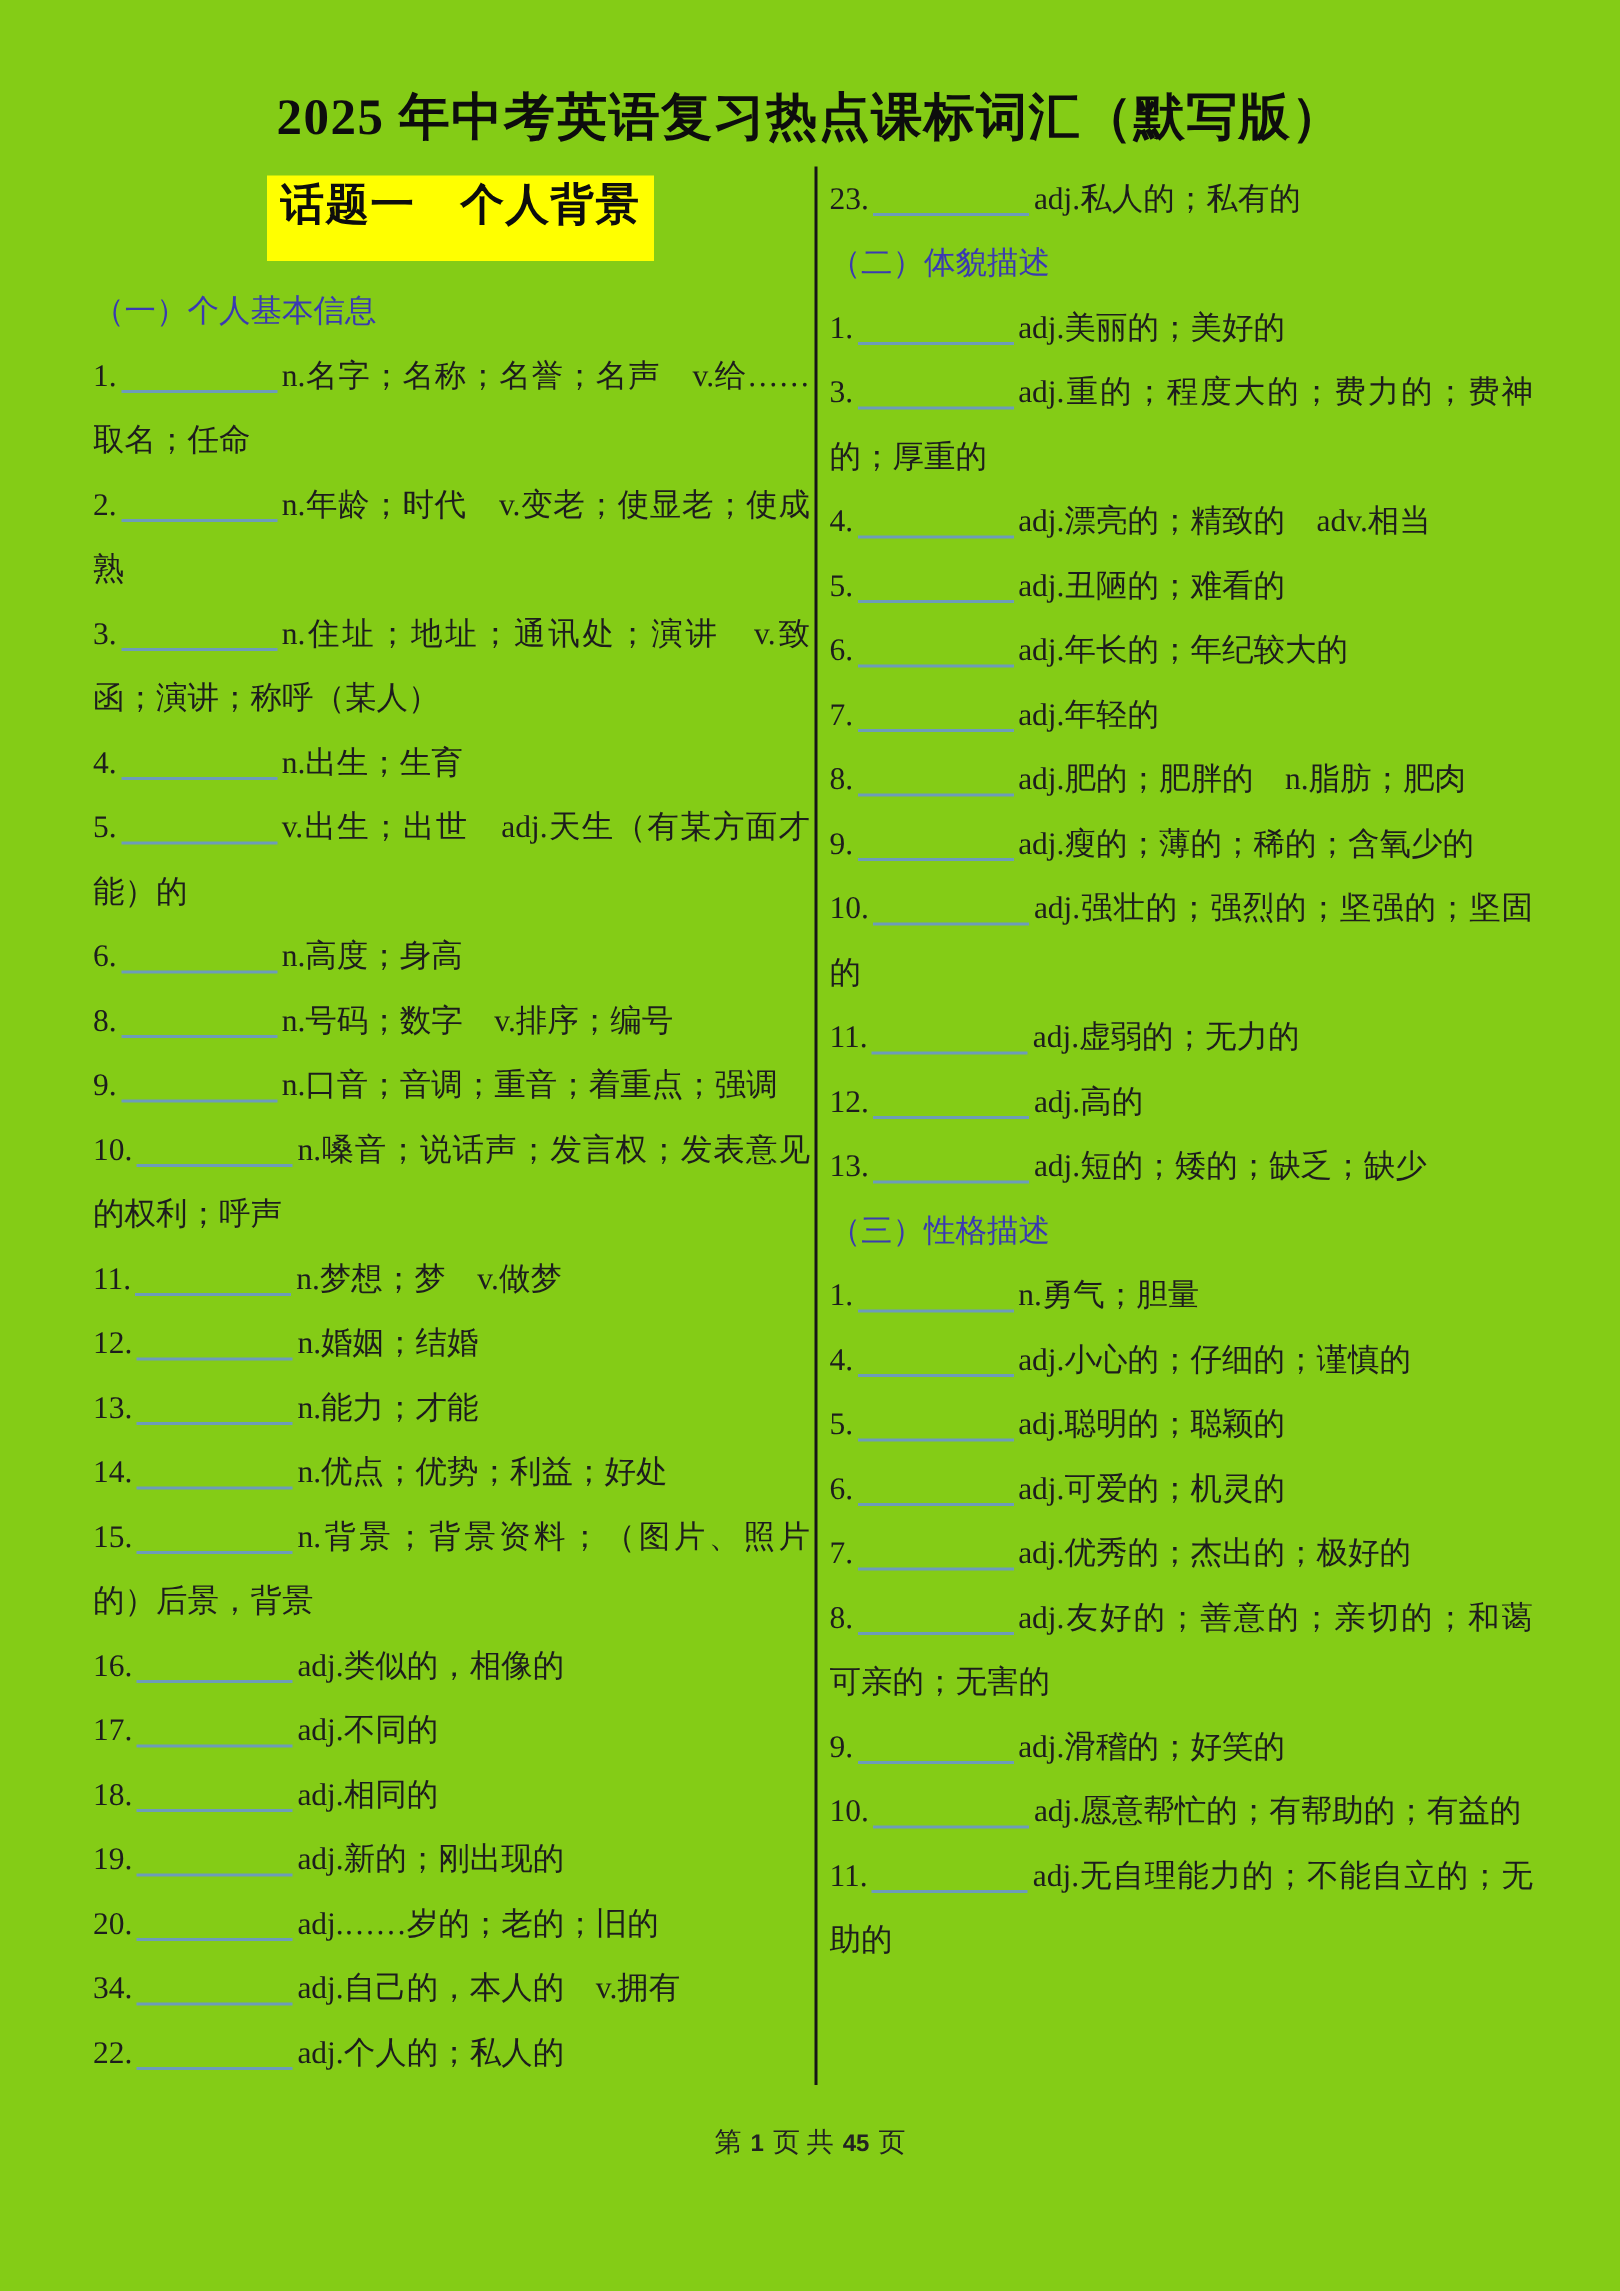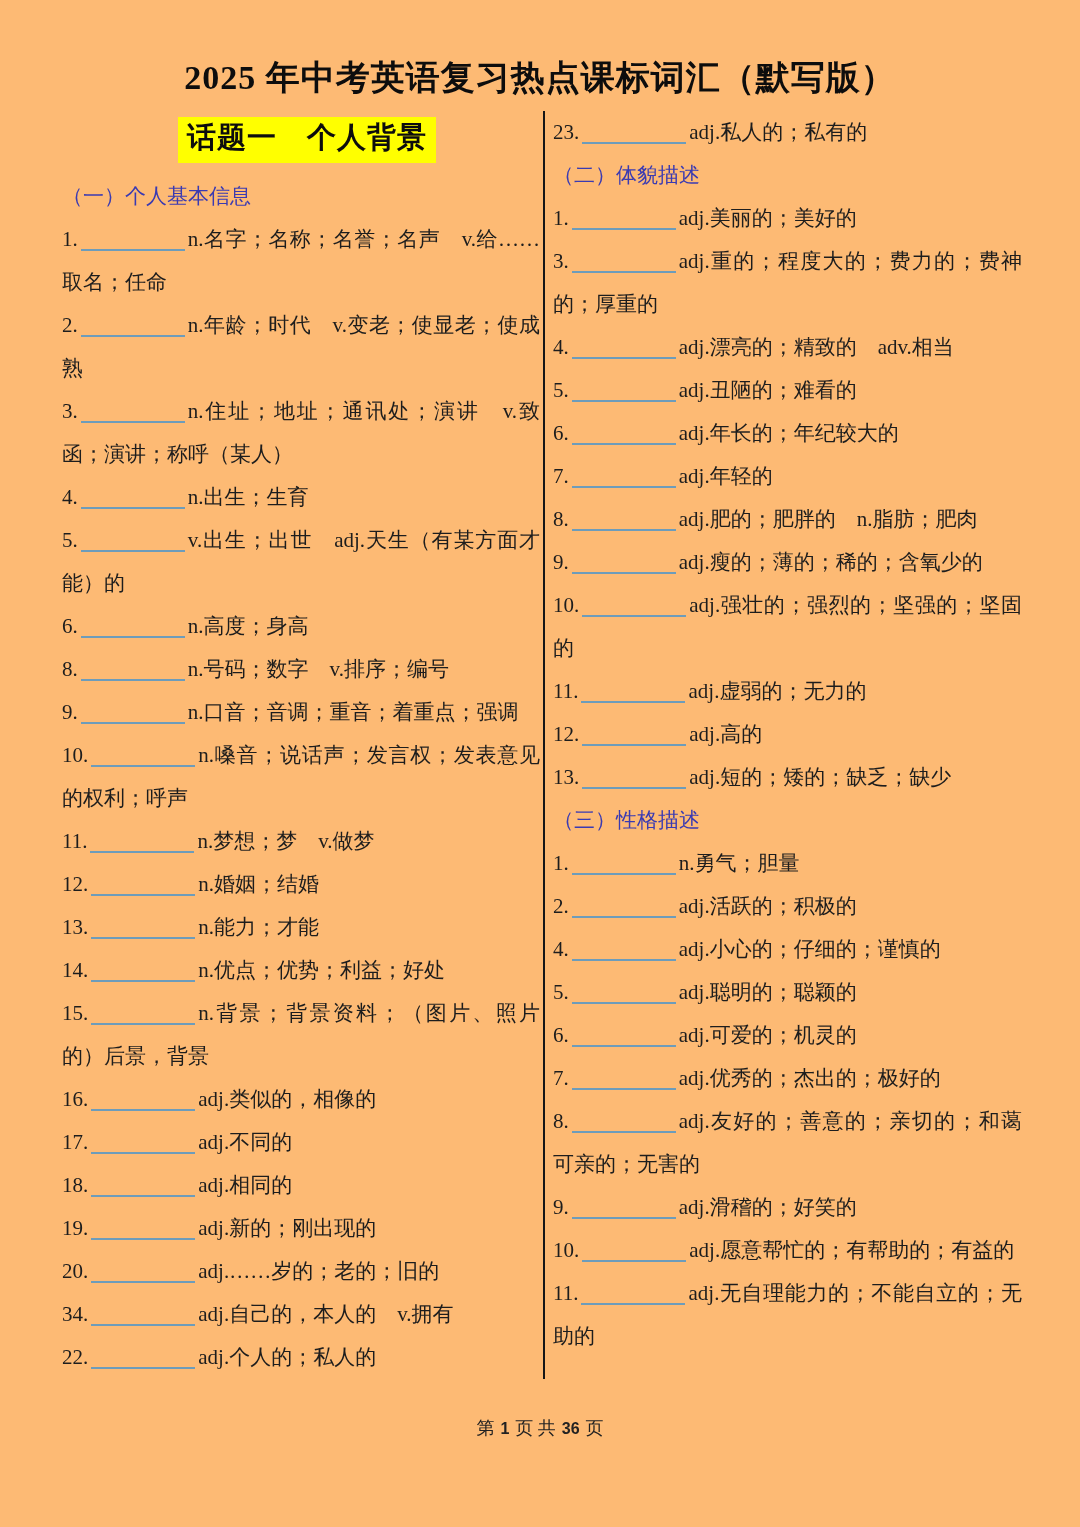--- a/index.html
+++ b/index.html
@@ -1,20 +1,20 @@
 <!DOCTYPE html>
 <html><head>
 <meta charset="utf-8">
 <style>
   html, body { margin:0; padding:0; background:#ffffff; }
   .page {
     position:relative;
     width:1080px; height:1527px;
     margin:0 auto;
-    background:#fdba74;
+    background:#84cc16;
     overflow:hidden;
     font-family:"Liberation Serif","DejaVu Serif",serif;
     color:#1d1d1d;
   }
   .title {
     padding-top:55px;
     text-align:center;
     font-size:34px;
     font-weight:700;
     color:#0d0d0d;
@@ -30,21 +30,21 @@
   .right-col { flex:1 1 auto; padding-left:8px; }
 
   .topic-wrap { margin:6px 0 12px 116px; }
   .topic {
     display:inline-block;
     background:#ffff00;
     color:#0d0d0d;
     font-size:29px;
     font-weight:700;
     line-height:38px;
-    padding:1px 9px 7px;
+    padding:1px 9px 18px;
     letter-spacing:1px;
   }
   .section-heading {
     margin:0;
     color:#3a3ab2;
     font-size:21px;
     line-height:43px;
   }
   .item {
     margin:0;
@@ -128,29 +128,28 @@
           <p class="item"><span class="num">6.</span><span class="blank"></span><span class="def">adj.年长的；年纪较大的</span></p>
           <p class="item"><span class="num">7.</span><span class="blank"></span><span class="def">adj.年轻的</span></p>
           <p class="item"><span class="num">8.</span><span class="blank"></span><span class="def">adj.肥的；肥胖的　n.脂肪；肥肉</span></p>
           <p class="item"><span class="num">9.</span><span class="blank"></span><span class="def">adj.瘦的；薄的；稀的；含氧少的</span></p>
           <p class="item"><span class="num">10.</span><span class="blank"></span><span class="def">adj.强壮的；强烈的；坚强的；坚固的</span></p>
           <p class="item"><span class="num">11.</span><span class="blank"></span><span class="def">adj.虚弱的；无力的</span></p>
           <p class="item"><span class="num">12.</span><span class="blank"></span><span class="def">adj.高的</span></p>
           <p class="item"><span class="num">13.</span><span class="blank"></span><span class="def">adj.短的；矮的；缺乏；缺少</span></p>
           <p class="section-heading">（三）性格描述</p>
           <p class="item"><span class="num">1.</span><span class="blank"></span><span class="def">n.勇气；胆量</span></p>
-          <p class="item"><span class="num">2.</span><span class="blank"></span><span class="def">adj.活跃的；积极的</span></p>
           <p class="item"><span class="num">4.</span><span class="blank"></span><span class="def">adj.小心的；仔细的；谨慎的</span></p>
           <p class="item"><span class="num">5.</span><span class="blank"></span><span class="def">adj.聪明的；聪颖的</span></p>
           <p class="item"><span class="num">6.</span><span class="blank"></span><span class="def">adj.可爱的；机灵的</span></p>
           <p class="item"><span class="num">7.</span><span class="blank"></span><span class="def">adj.优秀的；杰出的；极好的</span></p>
           <p class="item"><span class="num">8.</span><span class="blank"></span><span class="def">adj.友好的；善意的；亲切的；和蔼可亲的；无害的</span></p>
           <p class="item"><span class="num">9.</span><span class="blank"></span><span class="def">adj.滑稽的；好笑的</span></p>
           <p class="item"><span class="num">10.</span><span class="blank"></span><span class="def">adj.愿意帮忙的；有帮助的；有益的</span></p>
           <p class="item"><span class="num">11.</span><span class="blank"></span><span class="def">adj.无自理能力的；不能自立的；无助的</span></p>
         </div>
     </div>
 
   </div>
 
-  <div class="footer"><span>第</span><span class="fnum">1</span><span>页 共</span><span class="fnum">36</span><span>页</span></div>
+  <div class="footer"><span>第</span><span class="fnum">1</span><span>页 共</span><span class="fnum">45</span><span>页</span></div>
 
 </div>
 
 </body></html>

